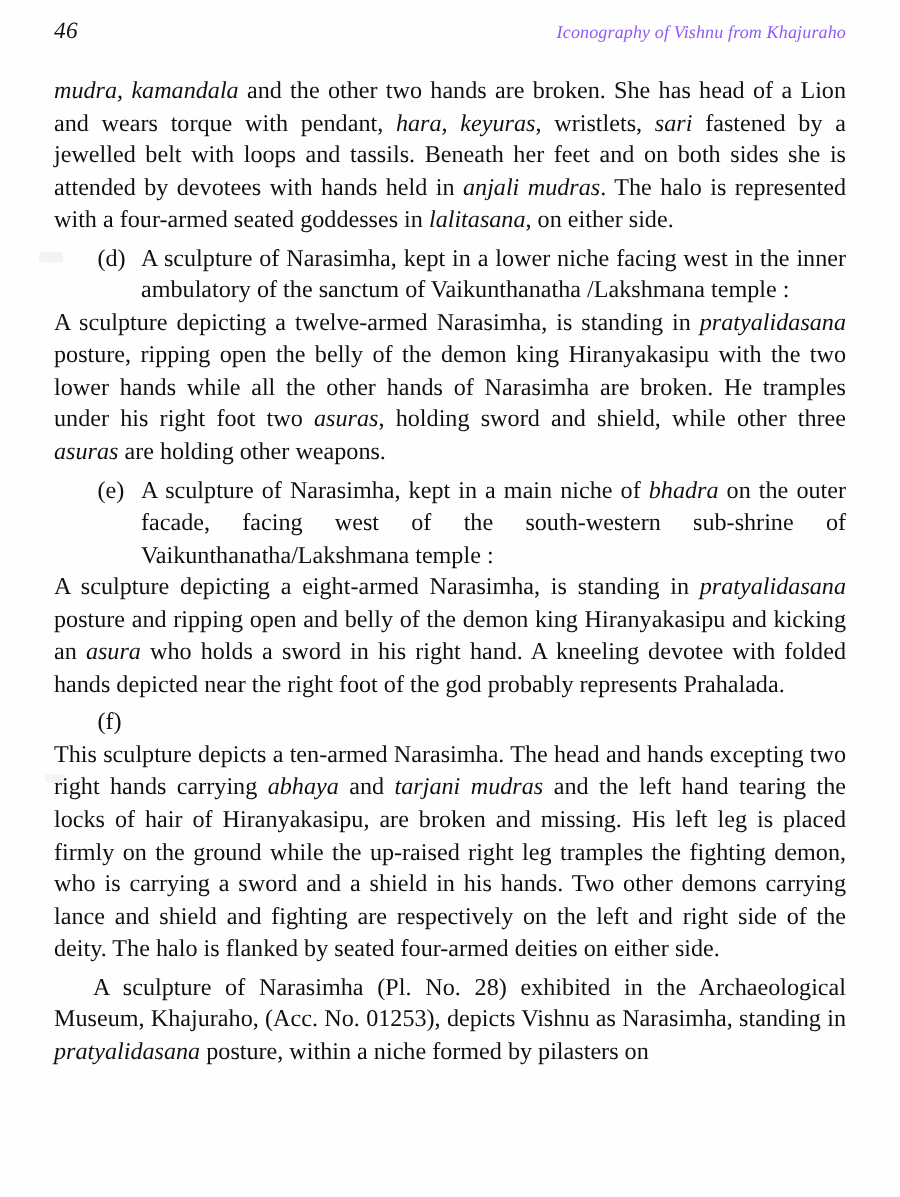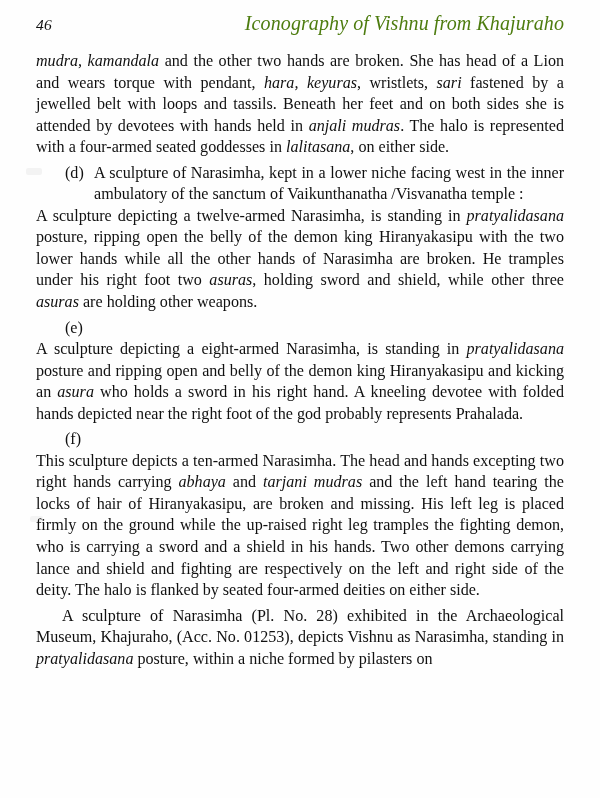--- a/index.html
+++ b/index.html
@@ -37,23 +37,23 @@
     justify-content: space-between;
   }
   .folio {
     font-style: italic;
     font-size: 15.5px;
     letter-spacing: .2px;
     color: #111;
   }
   .head-title {
     font-style: italic;
-    font-size: 20px;
+    font-size: 12px;
     letter-spacing: .1px;
-    color: #4d7c0f;
+    color: #8b5cf6;
     white-space: nowrap;
   }
 
   
   .textblock {
     position: absolute;
     top: 50px;
     left: 36px;
     width: 528px;
   }
@@ -136,29 +136,30 @@
   <div class="scan-smudge2"></div>
 
   <div class="textblock">
 
     <p class="para flush"><span class="it">mudra, kamandala</span><span> and the other two hands are broken. She has head of a Lion and wears torque with pendant, </span><span class="it">hara, keyuras</span><span>, wristlets, </span><span class="it">sari</span><span> fastened by a jewelled belt with loops and tassils. Beneath her feet and on both sides she is attended by devotees with hands held in </span><span class="it">anjali mudras</span><span>. The halo is represented with a four-armed seated goddesses in </span><span class="it">lalitasana</span><span>, on either side.</span></p>
 
     <div class="gap-md"></div>
 
     <div class="item">
       <span class="item-label">(d)</span>
-      <span class="item-body"><span>A sculpture of Narasimha, kept in a lower niche facing west in the inner ambulatory of the sanctum of Vaikunthanatha /Visvanatha temple :</span></span>
+      <span class="item-body"><span>A sculpture of Narasimha, kept in a lower niche facing west in the inner ambulatory of the sanctum of Vaikunthanatha /Lakshmana temple :</span></span>
     </div>
 
     <p class="para flush"><span>A sculpture depicting a twelve-armed Narasimha, is standing in </span><span class="it">pratyalidasana</span><span> posture, ripping open the belly of the demon king Hiranyakasipu with the two lower hands while all the other hands of Narasimha are broken. He tramples under his right foot two </span><span class="it">asuras</span><span>, holding sword and shield, while other three </span><span class="it">asuras</span><span> are holding other weapons.</span></p>
 
     <div class="gap-md"></div>
 
     <div class="item">
       <span class="item-label">(e)</span>
+      <span class="item-body"><span>A sculpture of Narasimha, kept in a main niche of </span><span class="it">bhadra</span><span> on the outer facade, facing west of the south-western sub-shrine of Vaikunthanatha/Lakshmana temple :</span></span>
     </div>
 
     <p class="para flush"><span>A sculpture depicting a eight-armed Narasimha, is standing in </span><span class="it">pratyalidasana</span><span> posture and ripping open and belly of the demon king Hiranyakasipu and kicking an </span><span class="it">asura</span><span> who holds a sword in his right hand. A kneeling devotee with folded hands depicted near the right foot of the god probably represents Prahalada.</span></p>
 
     <div class="gap-md"></div>
 
     <div class="item">
       <span class="item-label">(f)</span>
     </div>
 

